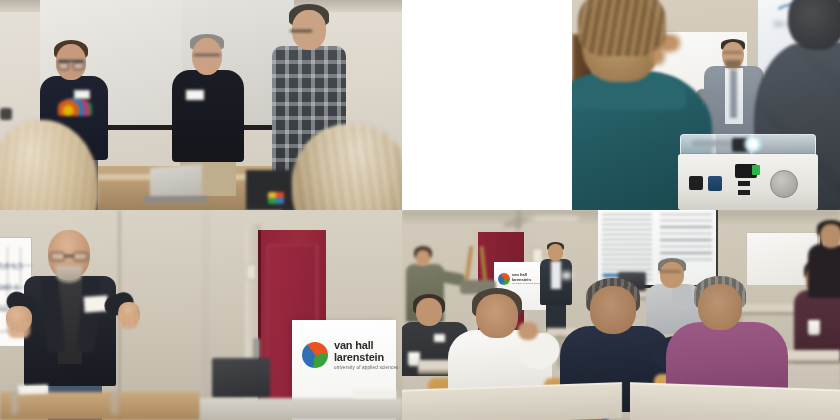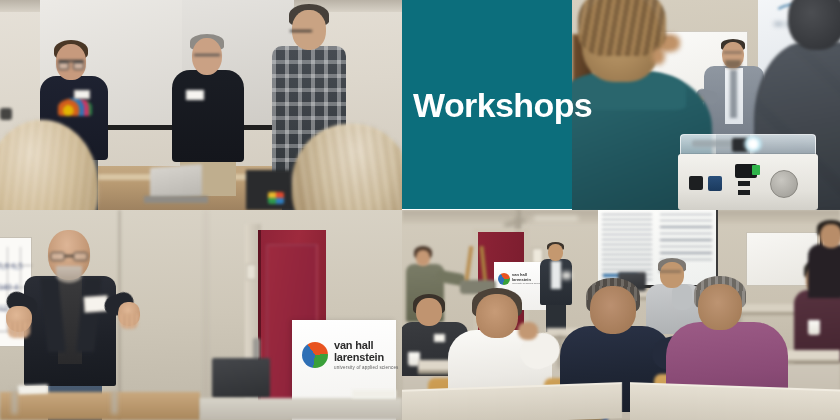--- a/index.html
+++ b/index.html
@@ -1138,17 +1138,14 @@
       <div class="s4-chair softer"></div>
       <div class="s4-body soft"></div>
       <div class="s4-hair soft"></div>
       <div class="s4-head soft"></div>
     </div>
 
     <div class="br-tbl-fg1 soft"></div>
     <div class="br-tbl-fg2 soft"></div>
   </div>
 
-  <div class="teal-panel" style="background: rgb(12, 110, 124);">
-    <span class="teal-title" style="color: rgb(255, 255, 255);">Workshops</span>
-  </div>
 
 </div>
 
 </body></html>

